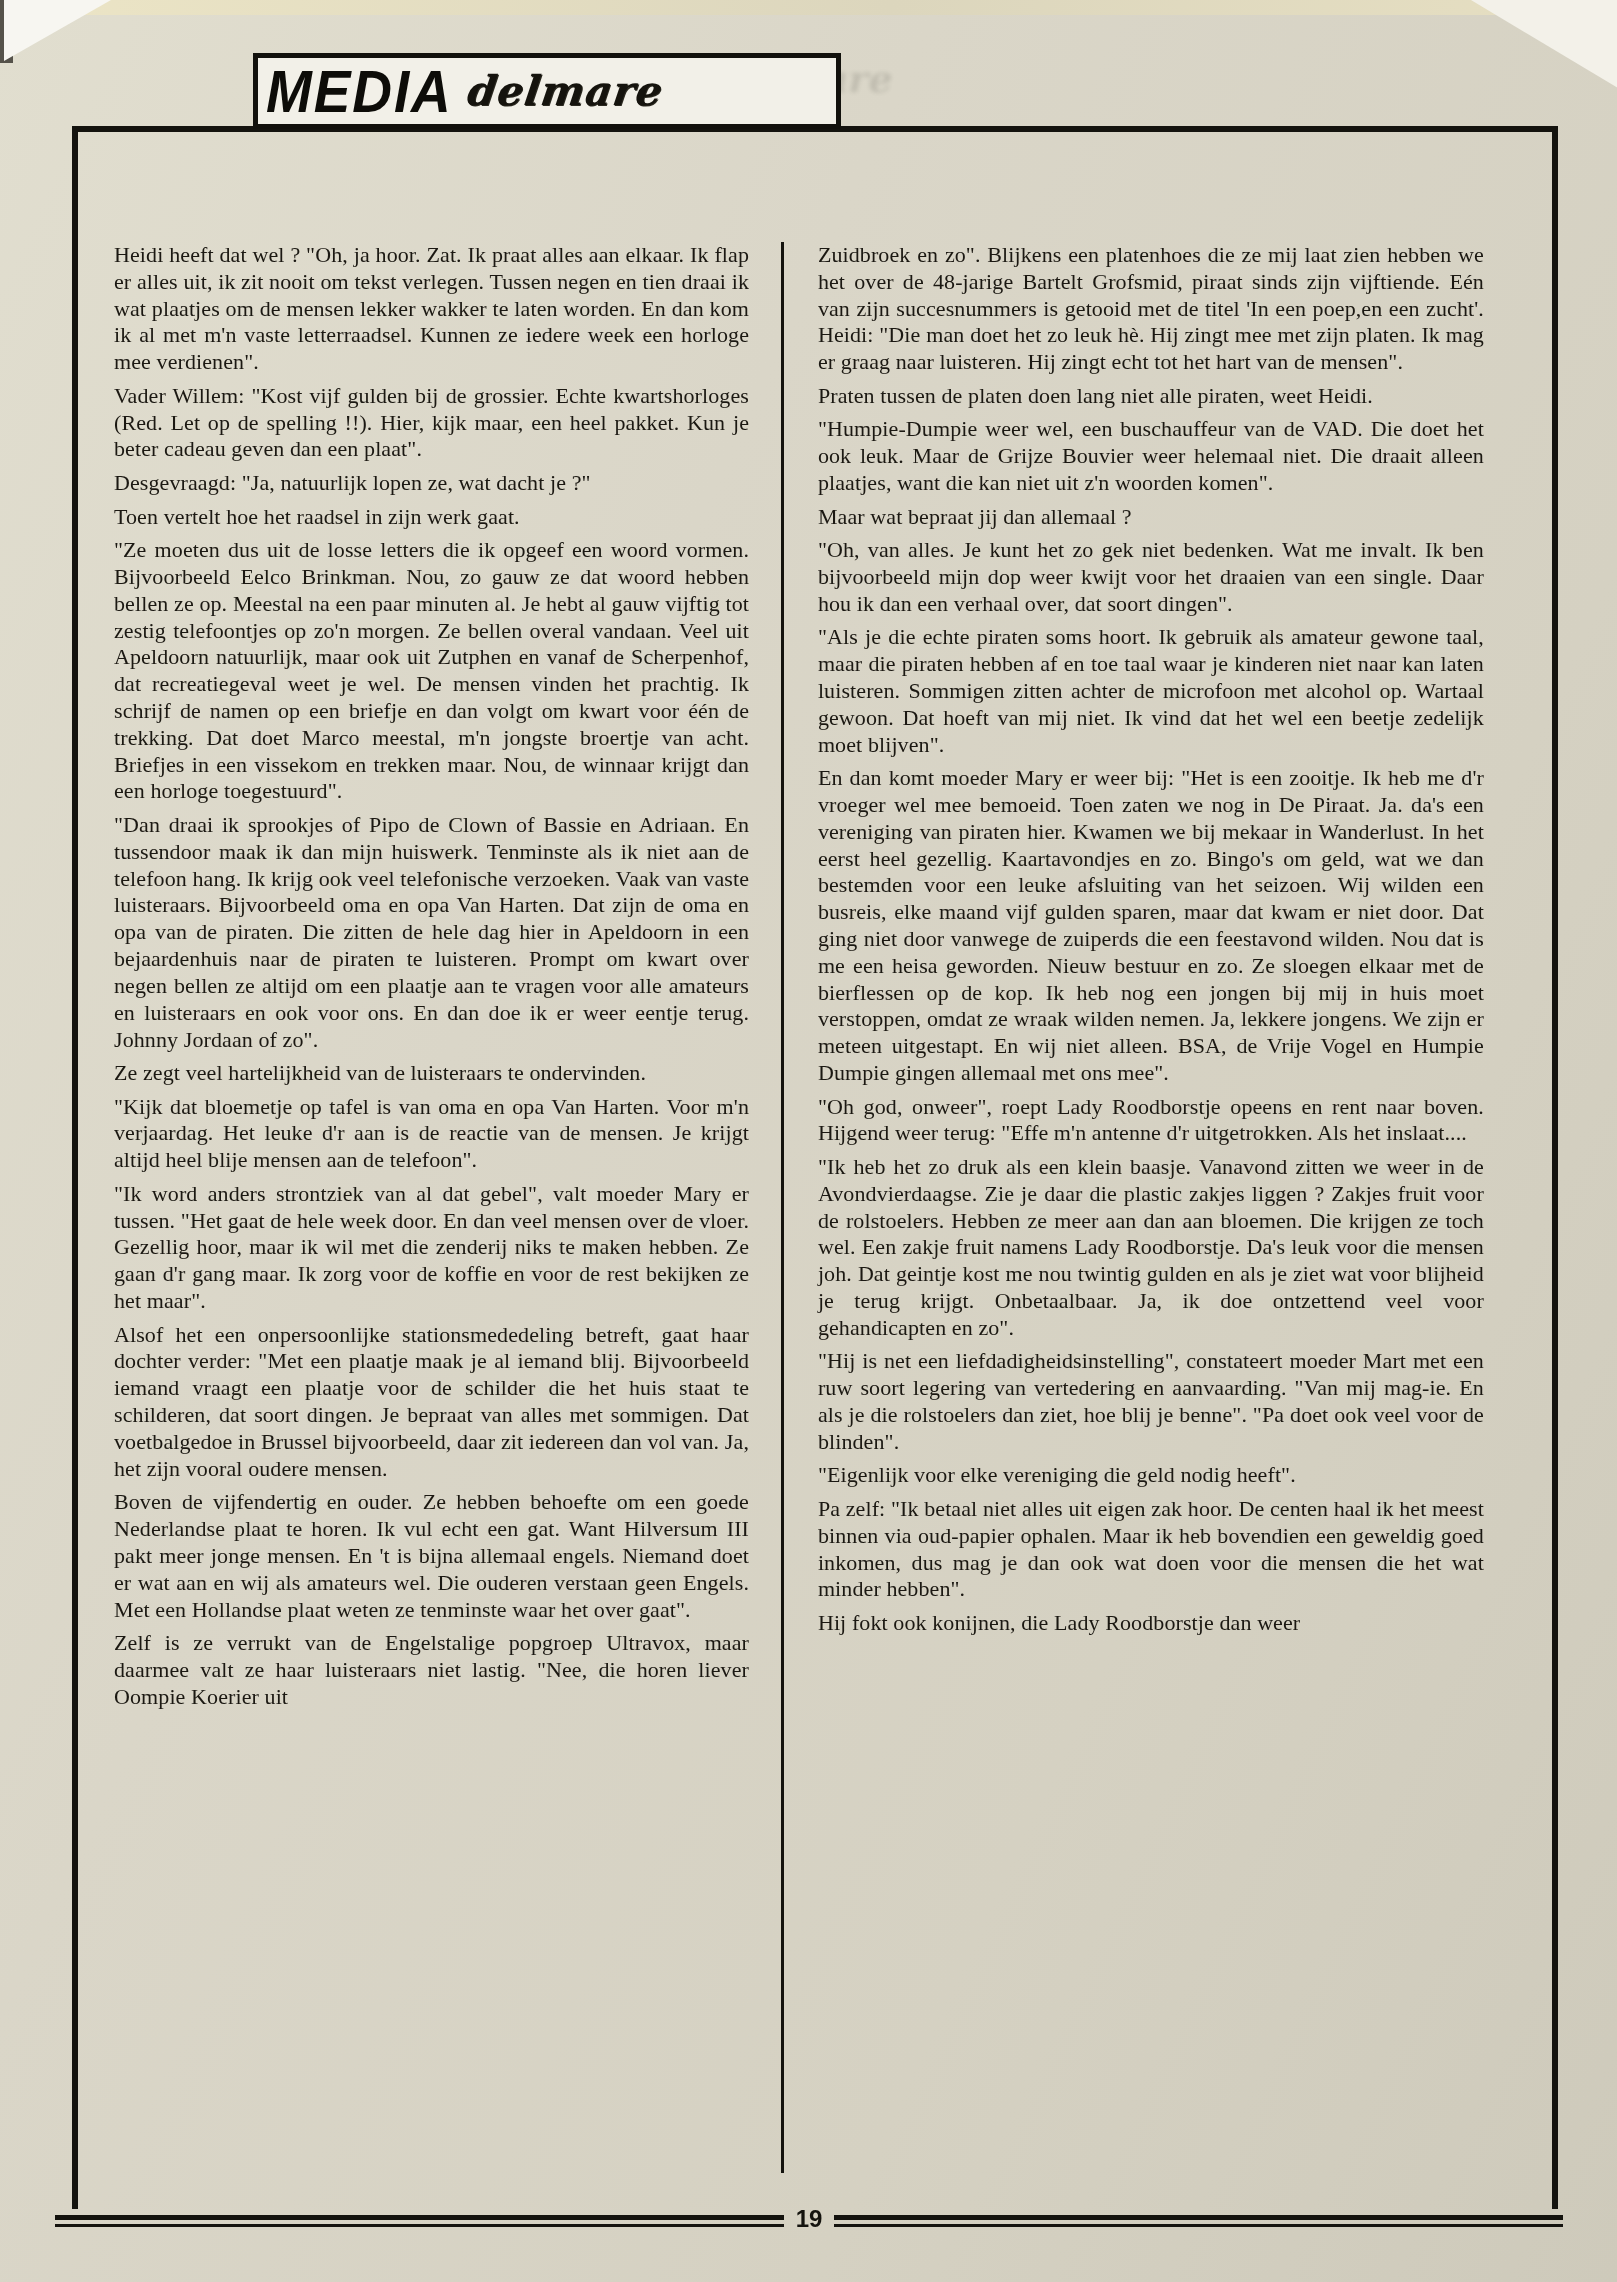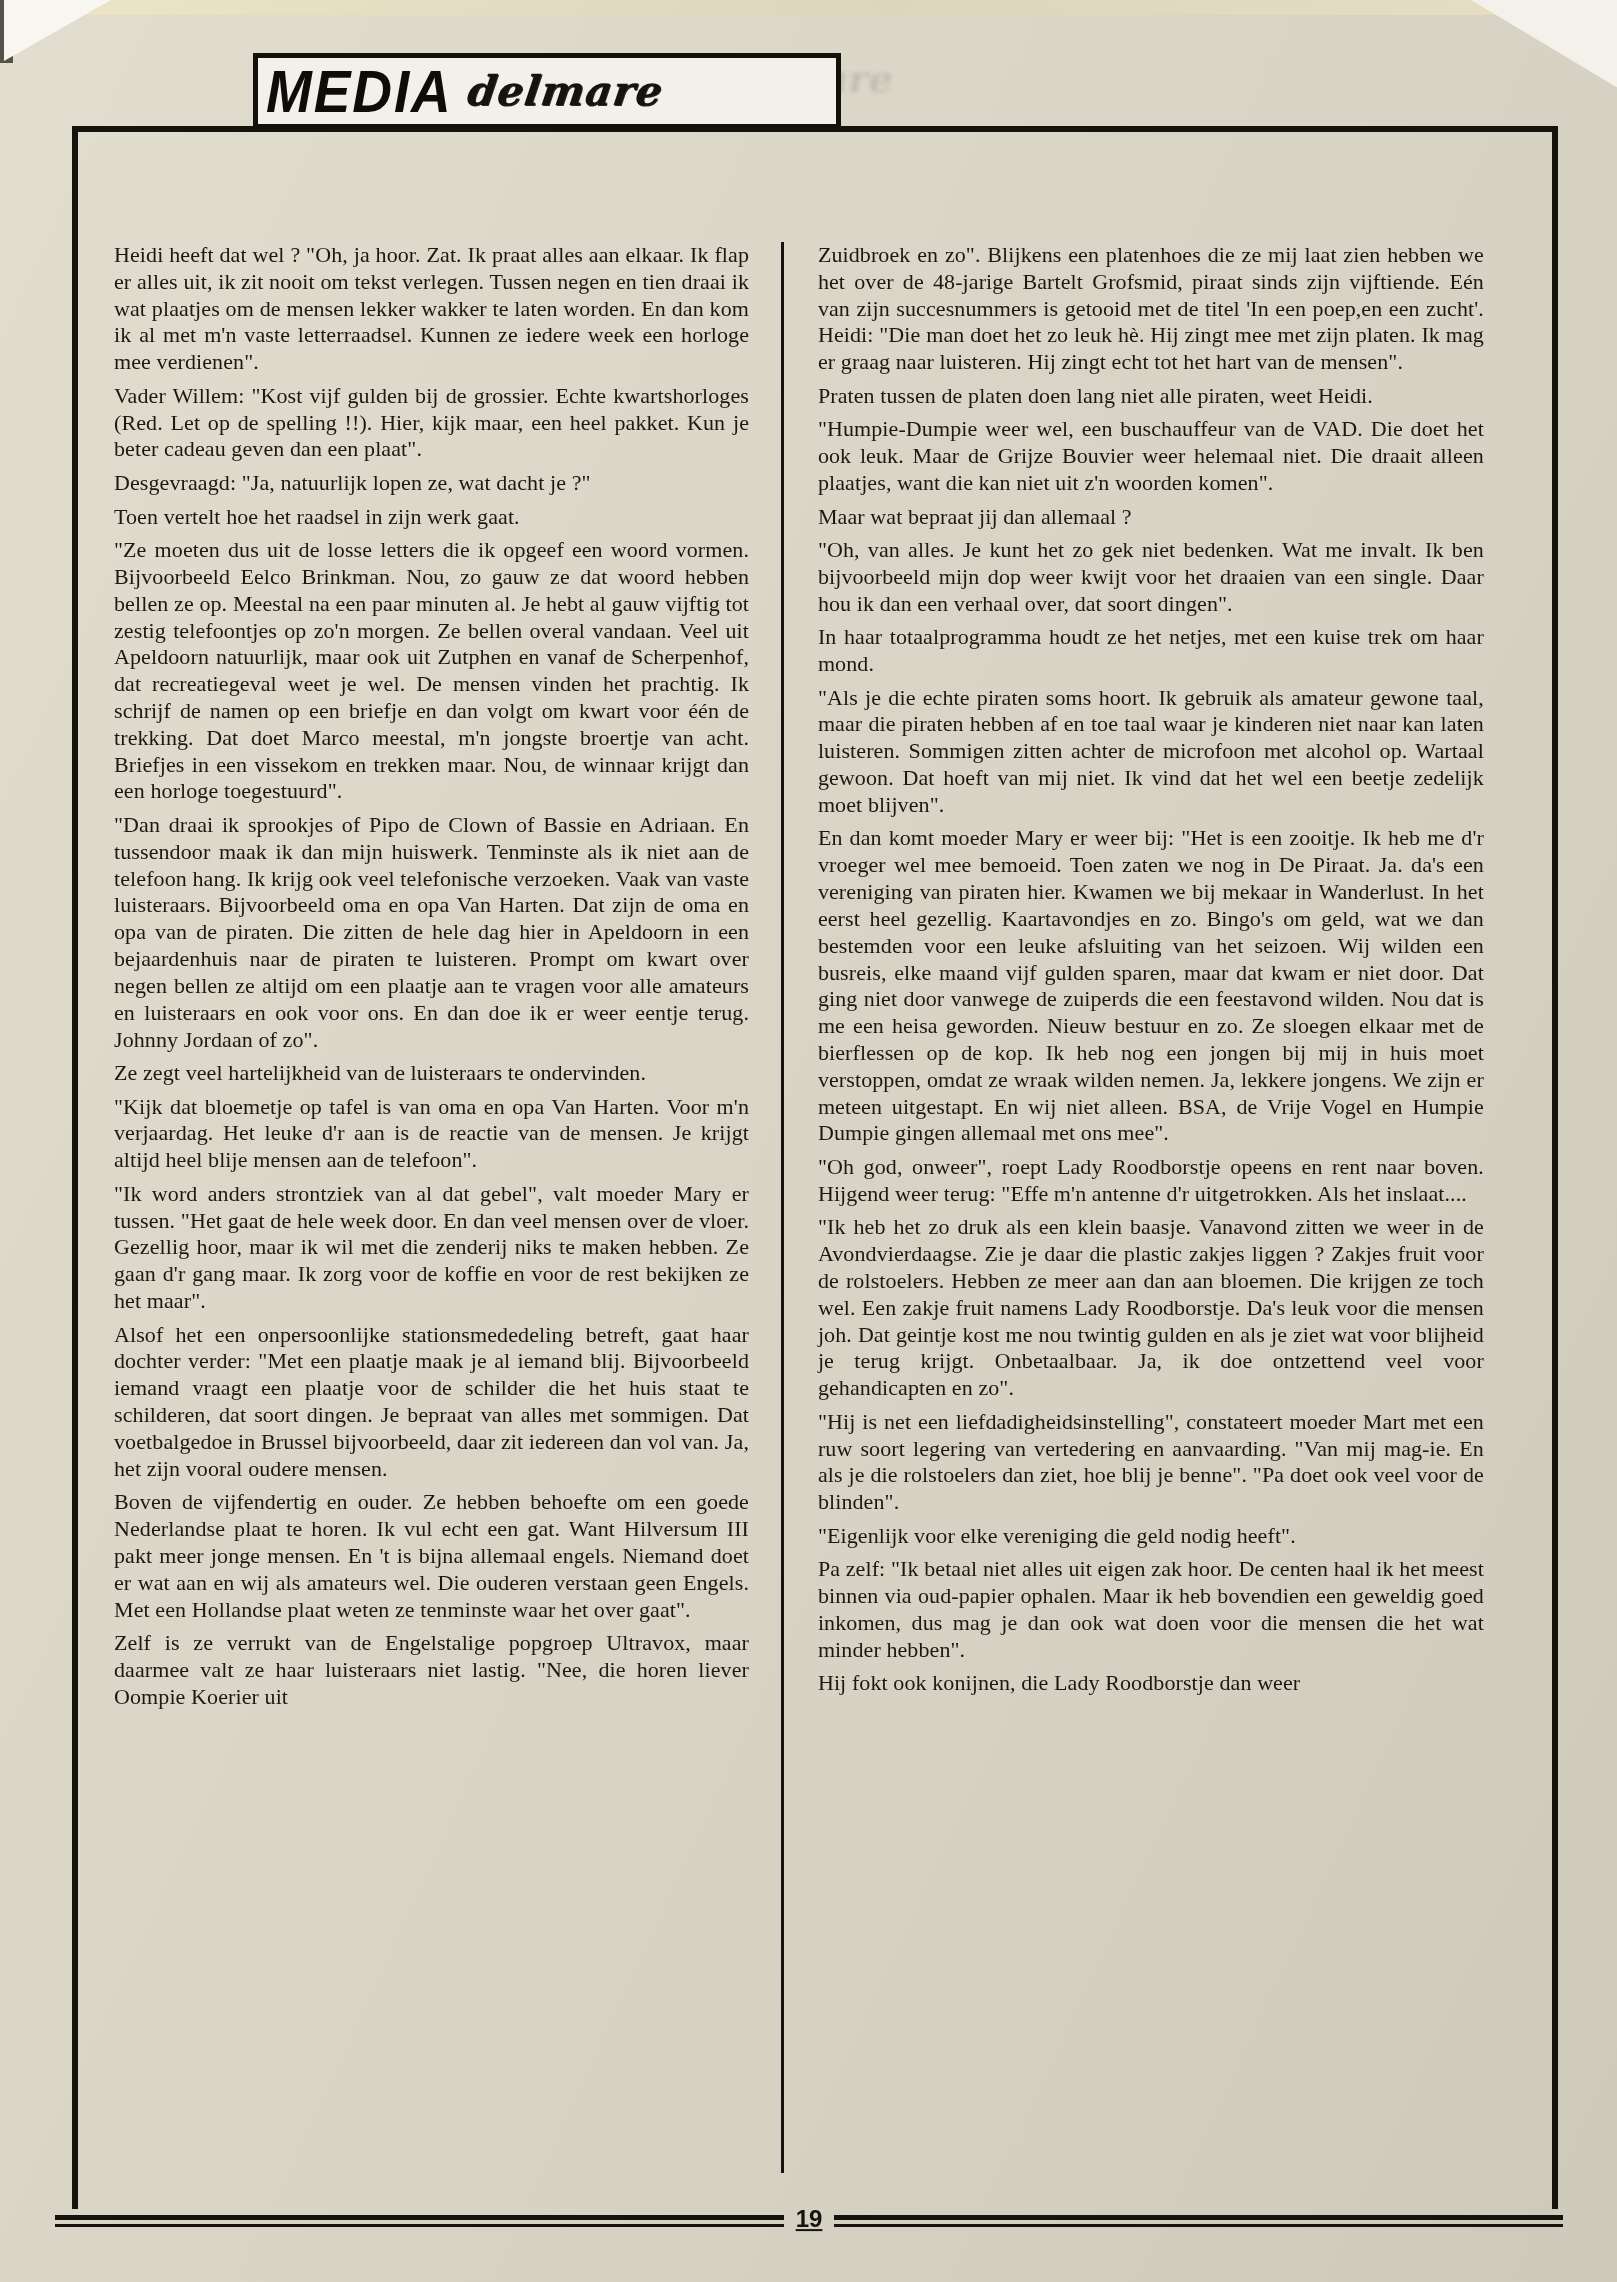--- a/index.html
+++ b/index.html
@@ -161,21 +161,20 @@
     border-top: 5.7px solid #14130e;
     border-bottom: 3.8px solid #14130e;
   }
   .pagenum {
     margin: 0 11.4px;
     font-family: "Liberation Sans", sans-serif;
     font-weight: bold;
     font-size: 24px;
     color: #14130e;
     transform: translateY(-1.9px);
-    text-decoration: underline;
   }
 </style>
 </head>
 <body>
 
 <div class="paper">
 
   <div class="top-strip"></div>
   <div class="edge-dark-tl"></div>
   <div class="corner-tl"></div>
@@ -210,21 +209,20 @@
       </div>
 
       <div class="divider"></div>
 
       <div class="col right">
         <p>Zuidbroek en zo". Blijkens een platenhoes die ze mij laat zien hebben we het over de 48-jarige Bartelt Grofsmid, piraat sinds zijn vijftiende. Eén van zijn succesnummers is getooid met de titel 'In een poep,en een zucht'. Heidi: "Die man doet het zo leuk hè. Hij zingt mee met zijn platen. Ik mag er graag naar luisteren. Hij zingt echt tot het hart van de mensen".</p>
         <p>Praten tussen de platen doen lang niet alle piraten, weet Heidi.</p>
         <p>"Humpie-Dumpie weer wel, een buschauffeur van de VAD. Die doet het ook leuk. Maar de Grijze Bouvier weer helemaal niet. Die draait alleen plaatjes, want die kan niet uit z'n woorden komen".</p>
         <p>Maar wat bepraat jij dan allemaal ?</p>
         <p>"Oh, van alles. Je kunt het zo gek niet bedenken. Wat me invalt. Ik ben bijvoorbeeld mijn dop weer kwijt voor het draaien van een single. Daar hou ik dan een verhaal over, dat soort dingen".</p>
-        <p>In haar totaalprogramma houdt ze het netjes, met een kuise trek om haar mond.</p>
         <p>"Als je die echte piraten soms hoort. Ik gebruik als amateur gewone taal, maar die piraten hebben af en toe taal waar je kinderen niet naar kan laten luisteren. Sommigen zitten achter de microfoon met alcohol op. Wartaal gewoon. Dat hoeft van mij niet. Ik vind dat het wel een beetje zedelijk moet blijven".</p>
         <p>En dan komt moeder Mary er weer bij: "Het is een zooitje. Ik heb me d'r vroeger wel mee bemoeid. Toen zaten we nog in De Piraat. Ja. da's een vereniging van piraten hier. Kwamen we bij mekaar in Wanderlust. In het eerst heel gezellig. Kaartavondjes en zo. Bingo's om geld, wat we dan bestemden voor een leuke afsluiting van het seizoen. Wij wilden een busreis, elke maand vijf gulden sparen, maar dat kwam er niet door. Dat ging niet door vanwege de zuiperds die een feestavond wilden. Nou dat is me een heisa geworden. Nieuw bestuur en zo. Ze sloegen elkaar met de bierflessen op de kop. Ik heb nog een jongen bij mij in huis moet verstoppen, omdat ze wraak wilden nemen. Ja, lekkere jongens. We zijn er meteen uitgestapt. En wij niet alleen. BSA, de Vrije Vogel en Humpie Dumpie gingen allemaal met ons mee".</p>
         <p>"Oh god, onweer", roept Lady Roodborstje opeens en rent naar boven. Hijgend weer terug: "Effe m'n antenne d'r uitgetrokken. Als het inslaat....</p>
         <p>"Ik heb het zo druk als een klein baasje. Vanavond zitten we weer in de Avondvierdaagse. Zie je daar die plastic zakjes liggen ? Zakjes fruit voor de rolstoelers. Hebben ze meer aan dan aan bloemen. Die krijgen ze toch wel. Een zakje fruit namens Lady Roodborstje. Da's leuk voor die mensen joh. Dat geintje kost me nou twintig gulden en als je ziet wat voor blijheid je terug krijgt. Onbetaalbaar. Ja, ik doe ontzettend veel voor gehandicapten en zo".</p>
         <p>"Hij is net een liefdadigheidsinstelling", constateert moeder Mart met een ruw soort legering van vertedering en aanvaarding. "Van mij mag-ie. En als je die rolstoelers dan ziet, hoe blij je benne". "Pa doet ook veel voor de blinden".</p>
         <p>"Eigenlijk voor elke vereniging die geld nodig heeft".</p>
         <p>Pa zelf: "Ik betaal niet alles uit eigen zak hoor. De centen haal ik het meest binnen via oud-papier ophalen. Maar ik heb bovendien een geweldig goed inkomen, dus mag je dan ook wat doen voor die mensen die het wat minder hebben".</p>
         <p>Hij fokt ook konijnen, die Lady Roodborstje dan weer</p>
       </div>
 

